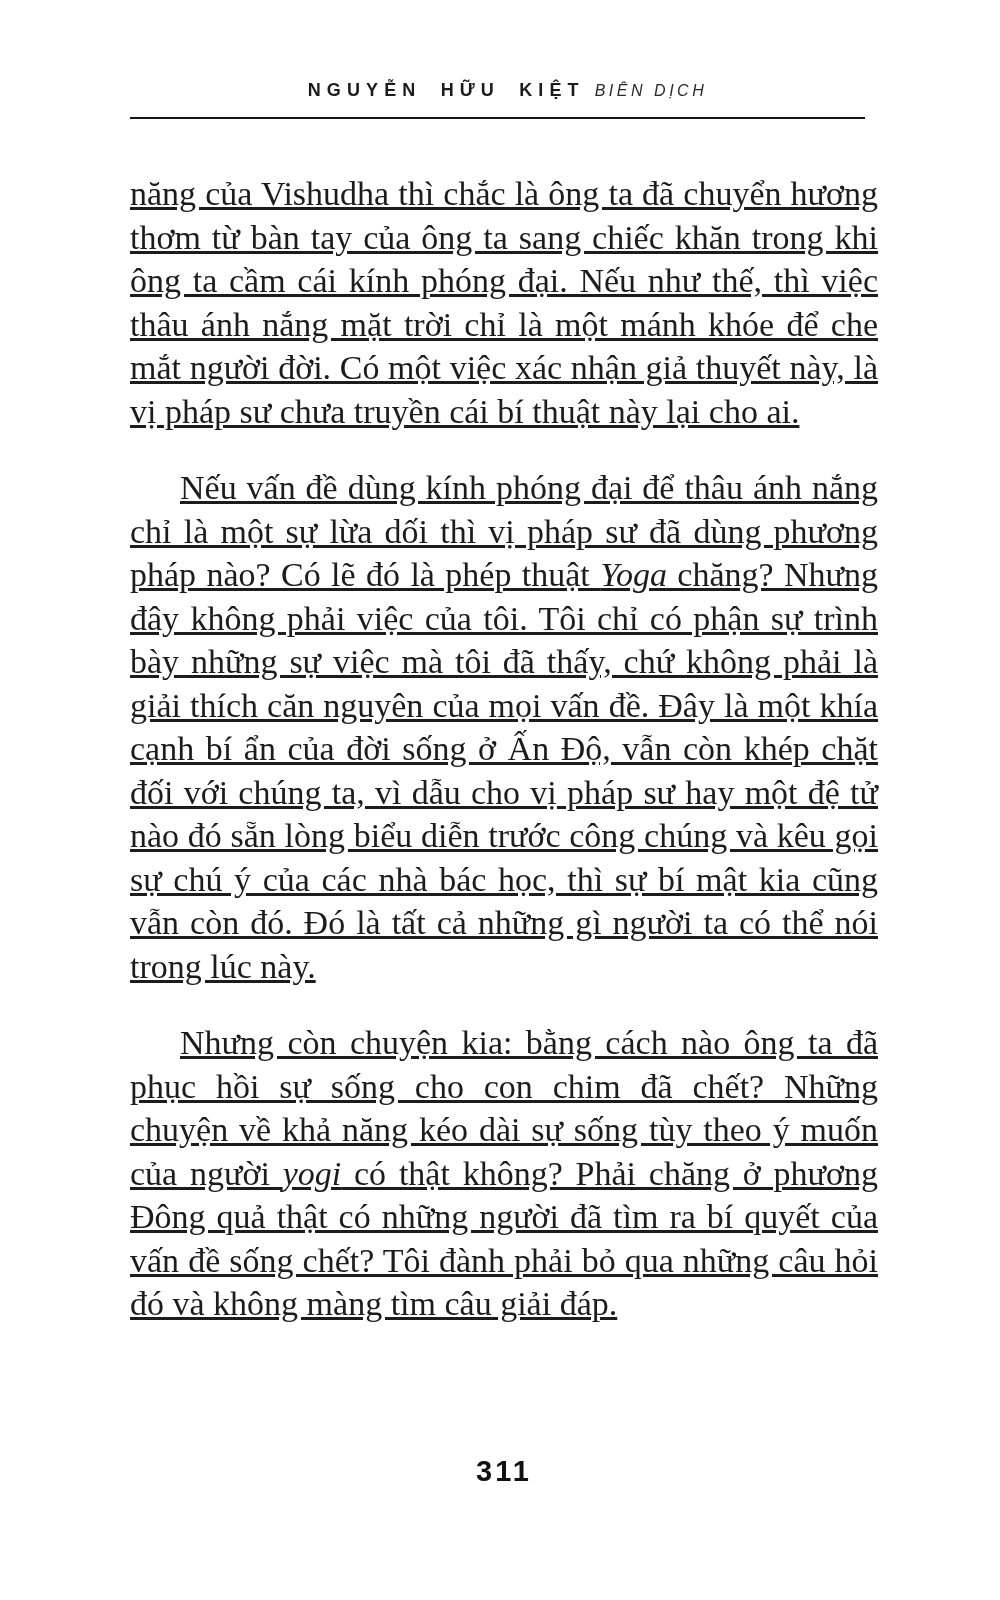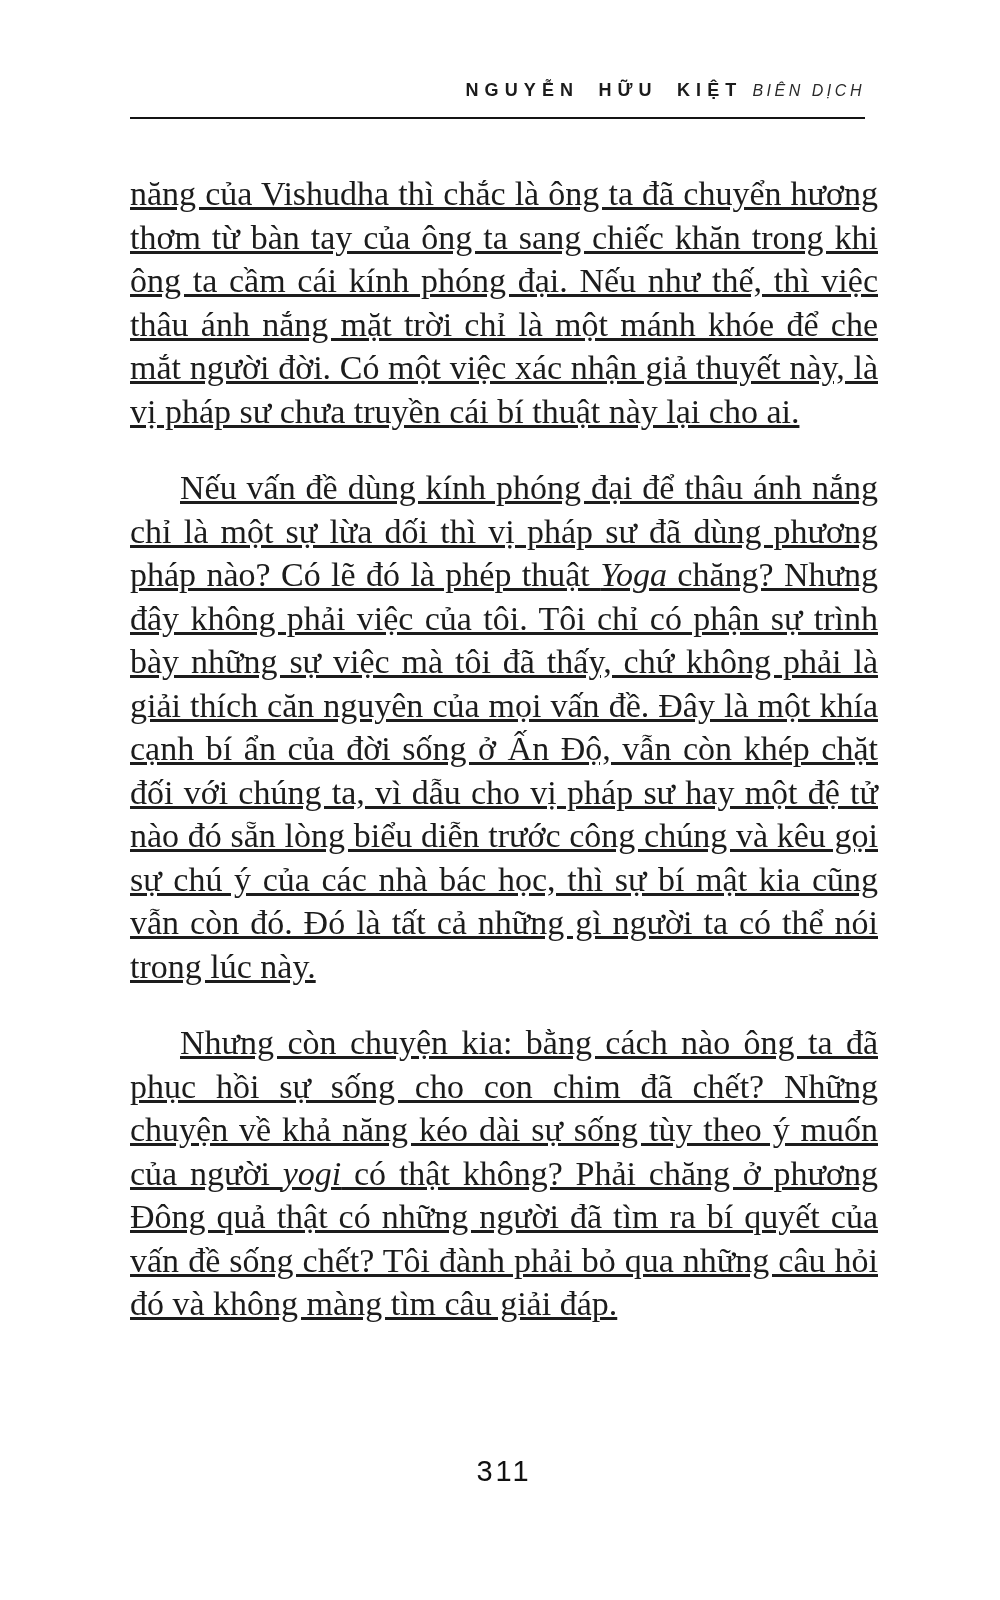--- a/index.html
+++ b/index.html
@@ -11,23 +11,23 @@
     position: relative;
     width: 1000px;
     height: 1600px;
     margin: 0 auto;
     background: #ffffff;
     overflow: hidden;
   }
   .running-header {
     position: absolute;
     top: 80px;
-    left: 130px;
+    left: 140px;
     width: 735px;
-    text-align: right;
+    text-align: center;
     font-family: "Liberation Sans", "DejaVu Sans", sans-serif;
     color: #1b1b1b;
     white-space: nowrap;
   }
   .running-header .author {
     font-weight: 700;
     font-size: 18px;
     letter-spacing: 0.34em;
     word-spacing: 0.45em;
   }
@@ -68,21 +68,21 @@
   .em-term {
     font-style: italic;
   }
   .page-number {
     position: absolute;
     top: 1455px;
     left: 130px;
     width: 748px;
     text-align: center;
     font-family: "Liberation Sans", "DejaVu Sans", sans-serif;
-    font-weight: 400;
+    font-weight: 700;
     font-size: 29px;
     letter-spacing: 3px;
     color: #111111;
   }
 </style>
 </head>
 <body>
 
 <div class="page">
 

